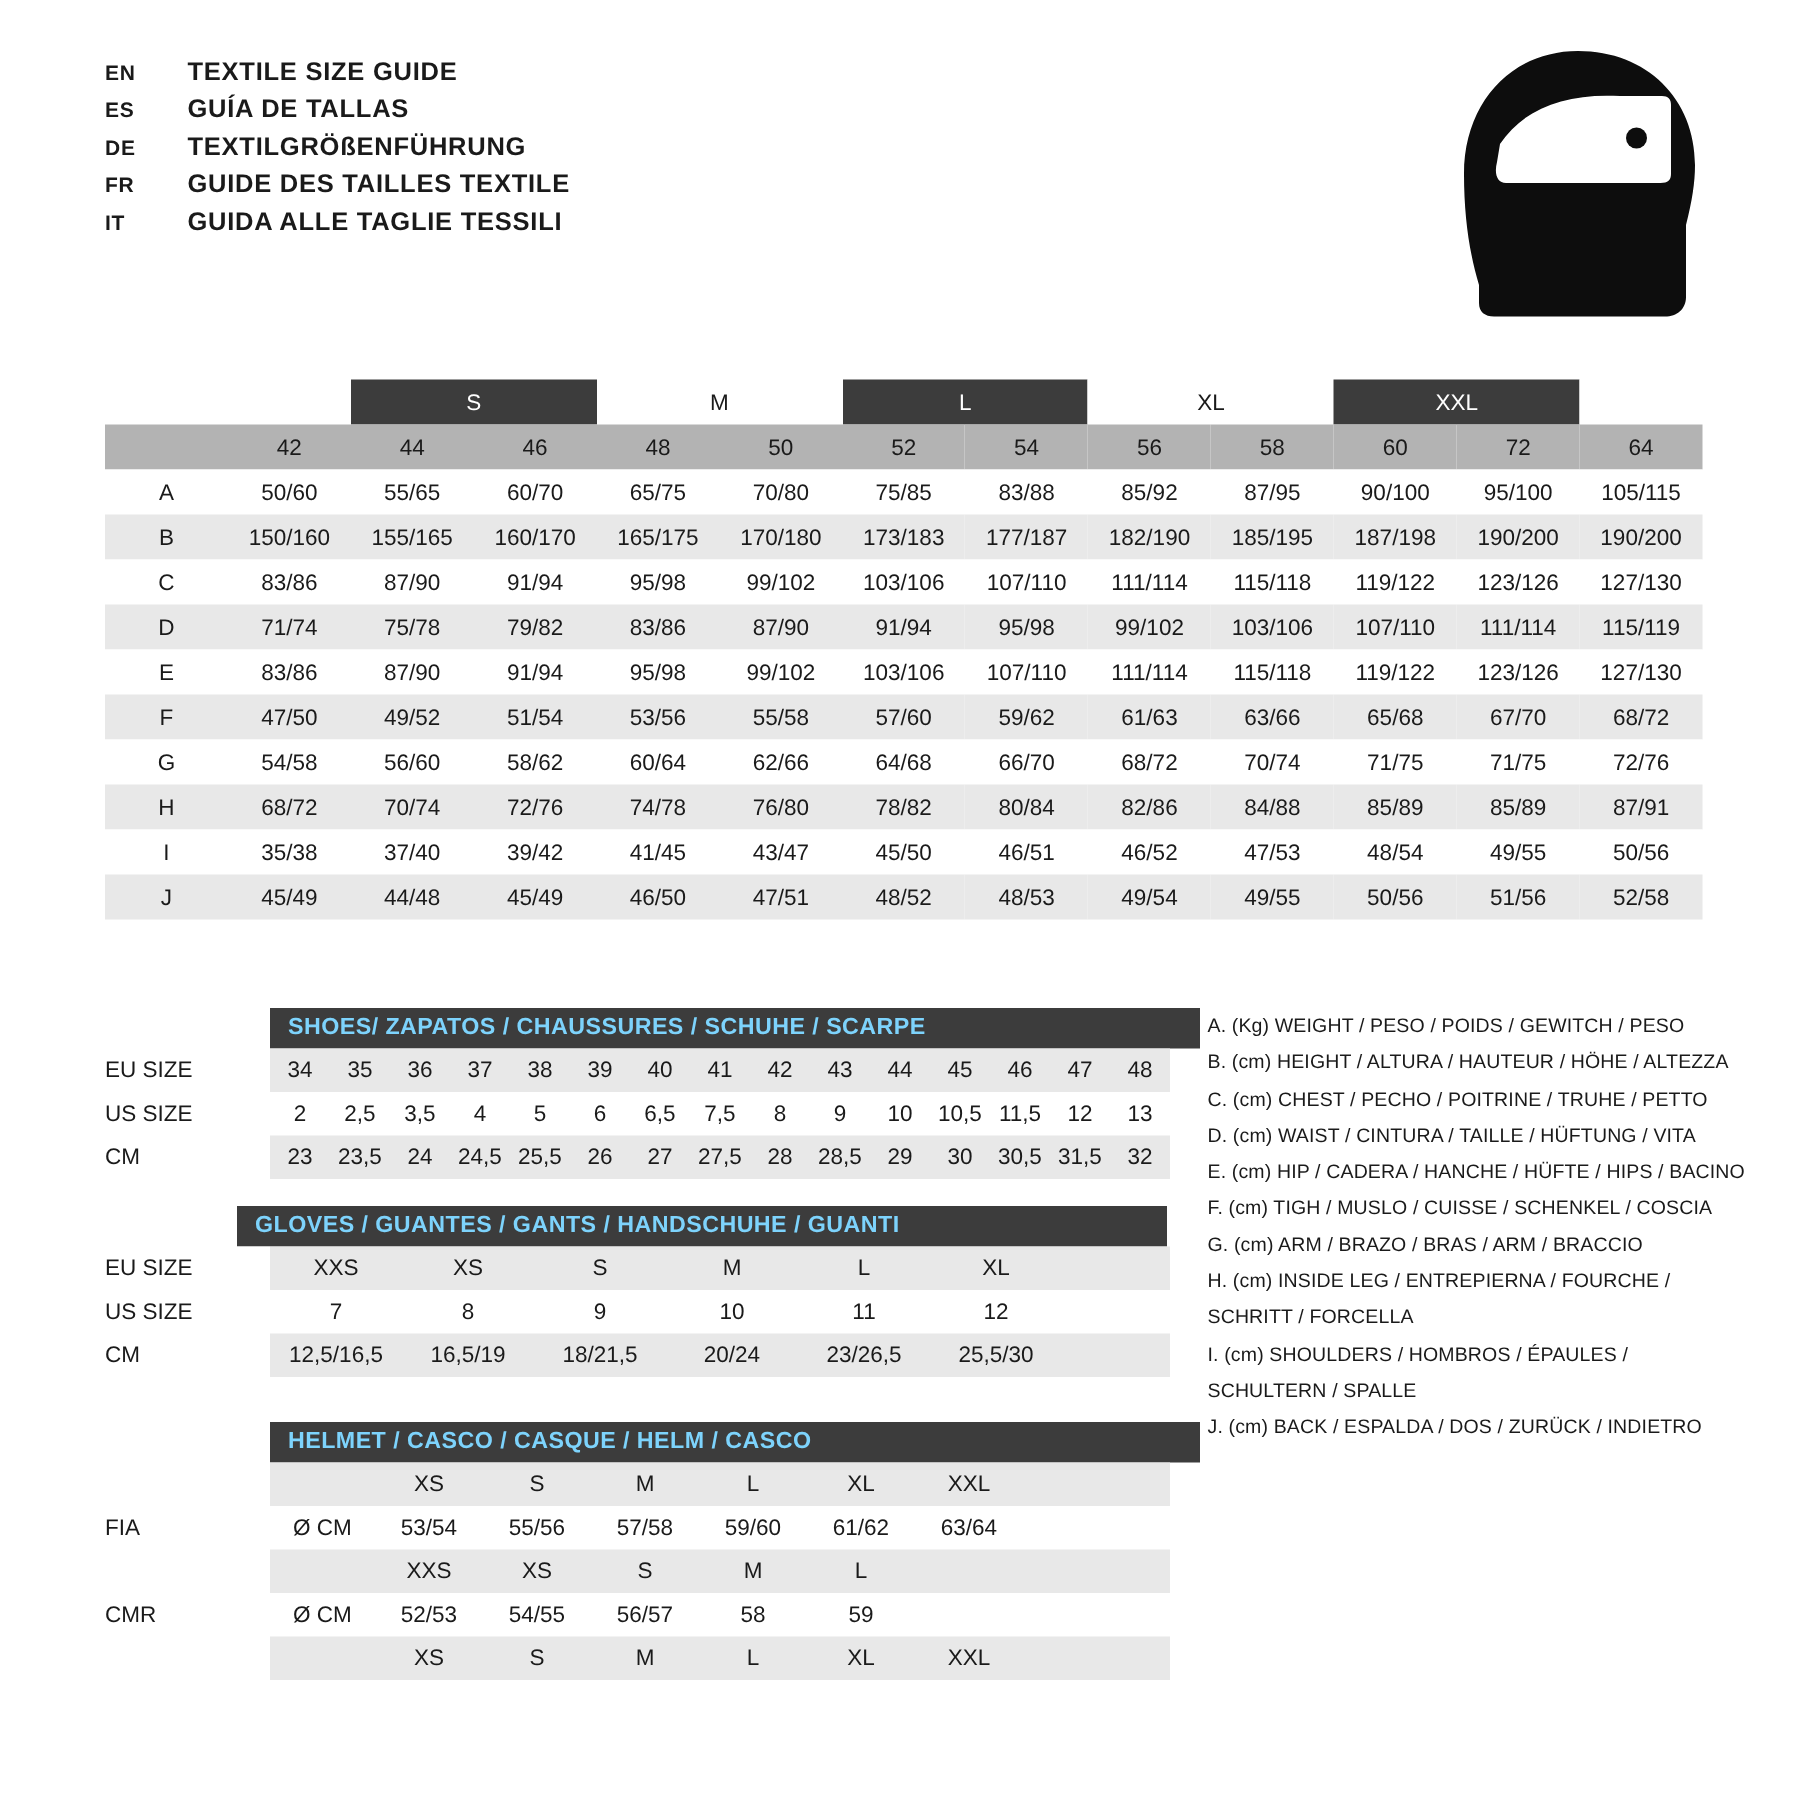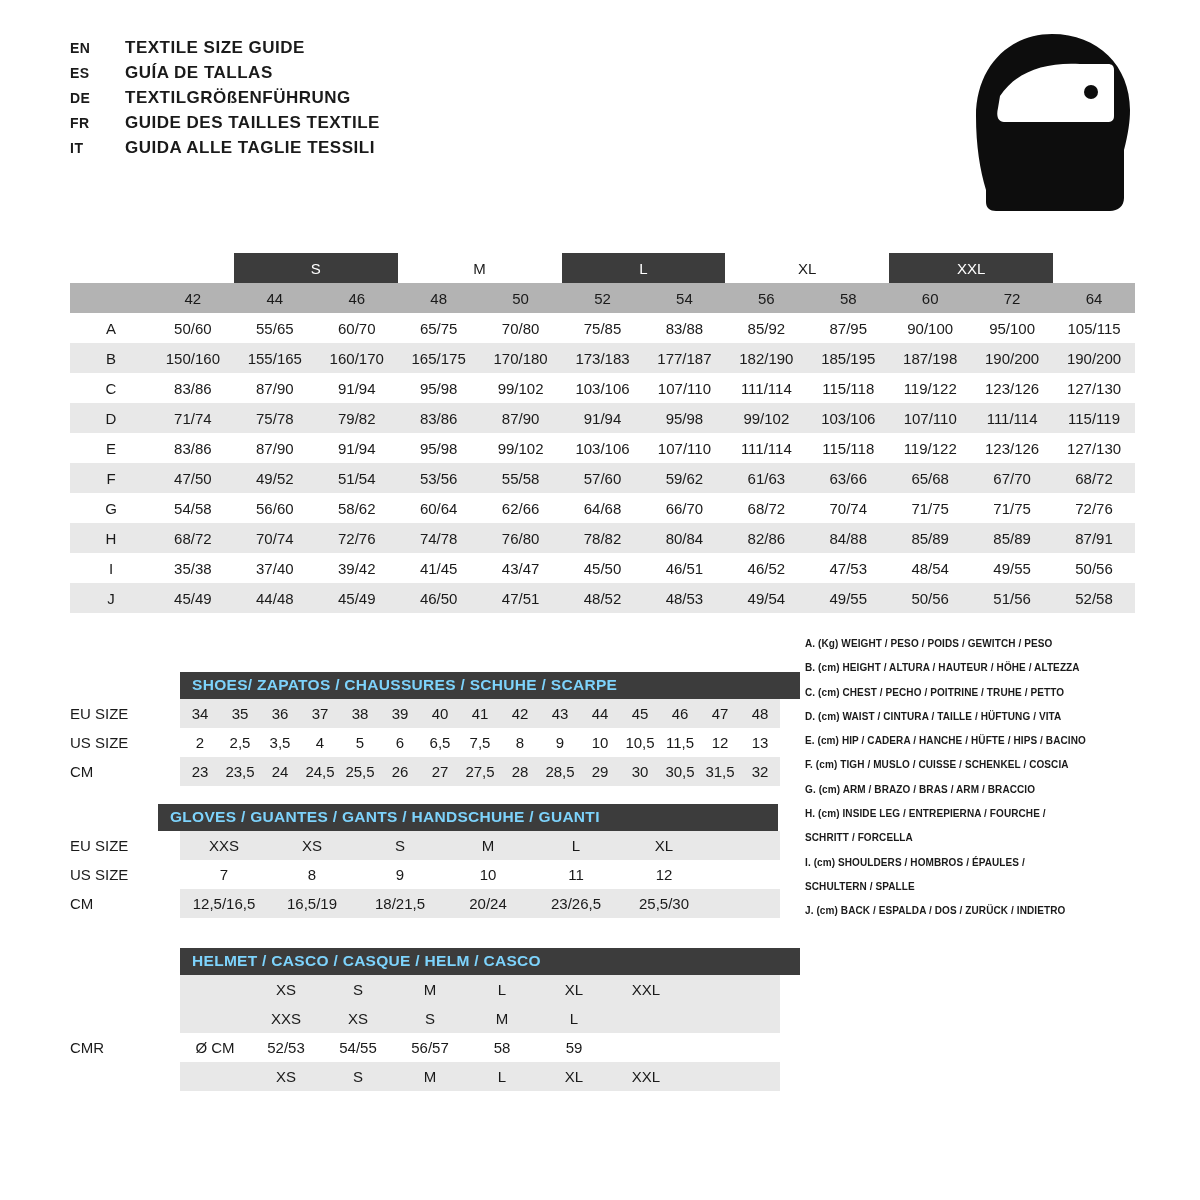--- a/index.html
+++ b/index.html
@@ -119,24 +119,24 @@
   .sub-table tr.alt td { background: #e8e8e8; }
   .sub-table tr.norm td { background: #ffffff; }
 
   
   .lblcol { width: 110px; }
 
   
   #legend {
     position: absolute;
     left: 805px;
-    top: 632px;
+    top: 672px;
     width: 380px;
-    font-size: 10px;
-    font-weight: bold;
+    font-size: 13px;
+    font-weight: normal;
     line-height: 24.3px;
     letter-spacing: 0.1px;
   }
   #legend div { white-space: nowrap; }
 </style>
 </head>
 <body>
 
 <div id="header">
   <div class="title-row">
@@ -474,20 +474,31 @@
         <td class="lbl"></td>
         <td></td>
         <td>XS</td>
         <td>S</td>
         <td>M</td>
         <td>L</td>
         <td>XL</td>
         <td>XXL</td>
         <td></td>
       </tr>
+      <tr class="norm">
+        <td class="lbl">FIA</td>
+        <td>Ø CM</td>
+        <td>53/54</td>
+        <td>55/56</td>
+        <td>57/58</td>
+        <td>59/60</td>
+        <td>61/62</td>
+        <td>63/64</td>
+        <td></td>
+      </tr>
 
       <tr class="alt">
         <td class="lbl"></td>
         <td></td>
         <td>XXS</td>
         <td>XS</td>
         <td>S</td>
         <td>M</td>
         <td>L</td>
         <td></td>

